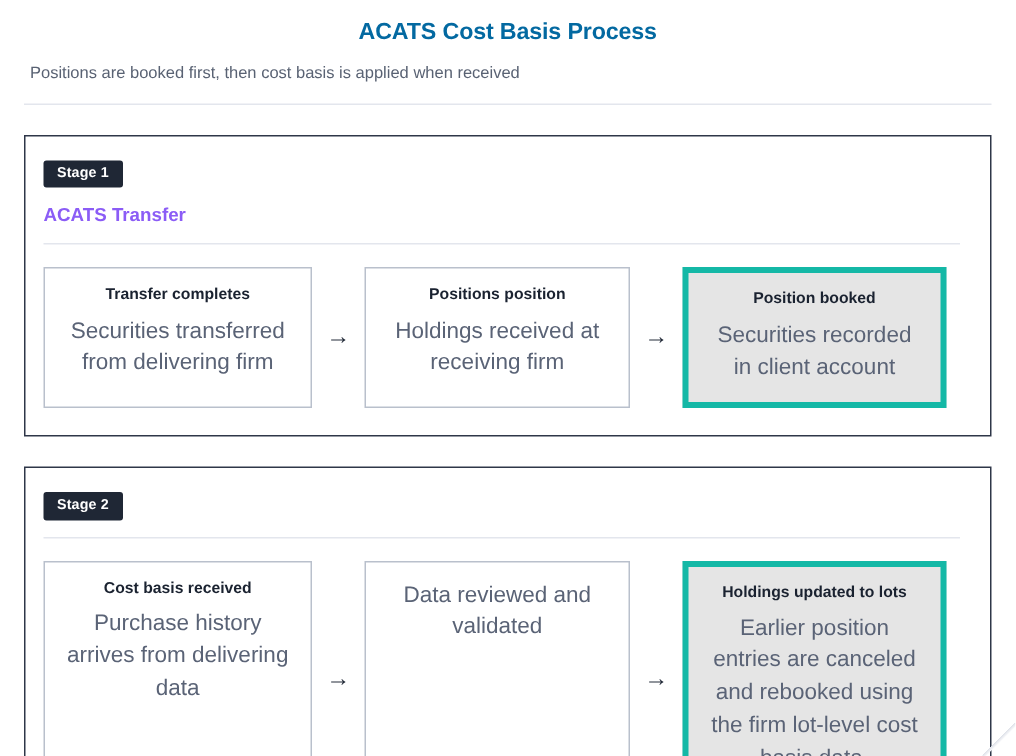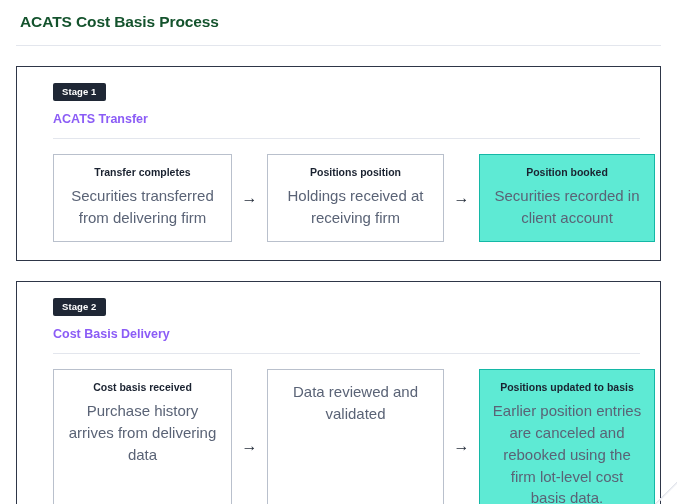--- a/index.html
+++ b/index.html
@@ -25,42 +25,43 @@
   }
 
   
   .header {
     padding: 13px 4px 0 4px;
   }
   .page-title {
     font-size: 15.5px;
     font-weight: bold;
     letter-spacing: -0.1px;
-    color: #14532d;
+    color: #0369a1;
     margin: 0 0 10px 0;
     line-height: 1.2;
+    text-align: center;
   }
   .page-subtitle {
     font-size: 11px;
     color: #596273;
     margin: 0;
     line-height: 1.3;
   }
   .header-rule {
     height: 1px;
     background: #e3e6ed;
     margin: 13px 0 0 0;
   }
 
   
   .stage {
     border: 1px solid #2e3648;
     background: #ffffff;
     margin-top: 20px;
-    padding: 14px 20px 18px 36px;
+    padding: 14px 20px 18px 12px;
     box-sizing: border-box;
   }
   .stage-badge {
     display: inline-block;
     background: #1f2735;
     color: #ffffff;
     font-size: 9.5px;
     font-weight: bold;
     letter-spacing: 0.1px;
     padding: 4px 9px 5px 9px;
@@ -87,22 +88,22 @@
     margin-top: 15px;
   }
   .step-card {
     border: 1px solid #b9c0cc;
     background: #ffffff;
     box-sizing: border-box;
     padding: 11px 12px 12px 12px;
     text-align: center;
   }
   .step-card.highlight {
-    background: #5eead4;
-    border: 1px solid #14b8a6;
+    background: #e5e5e5;
+    border: 4px solid #14b8a6;
   }
   .step-title {
     font-size: 10.5px;
     font-weight: bold;
     color: #1a2230;
     margin: 0 0 6px 0;
     line-height: 1.25;
   }
   .step-desc {
     font-size: 15px;
@@ -145,20 +146,21 @@
     pointer-events: none;
   }
 </style>
 </head>
 <body>
 
 <div class="page">
 
   <div class="header">
     <h1 class="page-title">ACATS Cost Basis Process</h1>
+    <p class="page-subtitle">Positions are booked first, then cost basis is applied when received</p>
   </div>
   <div class="header-rule"></div>
 
   <section class="stage">
     <span class="stage-badge">Stage 1</span>
     <h2 class="stage-title">ACATS Transfer</h2>
     <div class="stage-rule"></div>
 
     <div class="steps">
       <div class="step-card col-a">
@@ -177,39 +179,38 @@
 
       <div class="step-card col-c highlight">
         <p class="step-title">Position booked</p>
         <p class="step-desc">Securities recorded in client account</p>
       </div>
     </div>
   </section>
 
   <section class="stage">
     <span class="stage-badge">Stage 2</span>
-    <h2 class="stage-title">Cost Basis Delivery</h2>
     <div class="stage-rule"></div>
 
     <div class="steps">
       <div class="step-card col-a">
         <p class="step-title">Cost basis received</p>
         <p class="step-desc">Purchase history arrives from delivering data</p>
       </div>
 
       <div class="arrow">→</div>
 
       <div class="step-card col-b">
         <p class="step-desc">Data reviewed and validated</p>
       </div>
 
       <div class="arrow">→</div>
 
       <div class="step-card col-c highlight">
-        <p class="step-title">Positions updated to basis</p>
+        <p class="step-title">Holdings updated to lots</p>
         <p class="step-desc">Earlier position entries are canceled and rebooked using the firm lot-level cost basis data.</p>
       </div>
     </div>
   </section>
 
   <div class="footer-rule"></div>
 
   <div class="corner-artifact"></div>
 </div>
 

